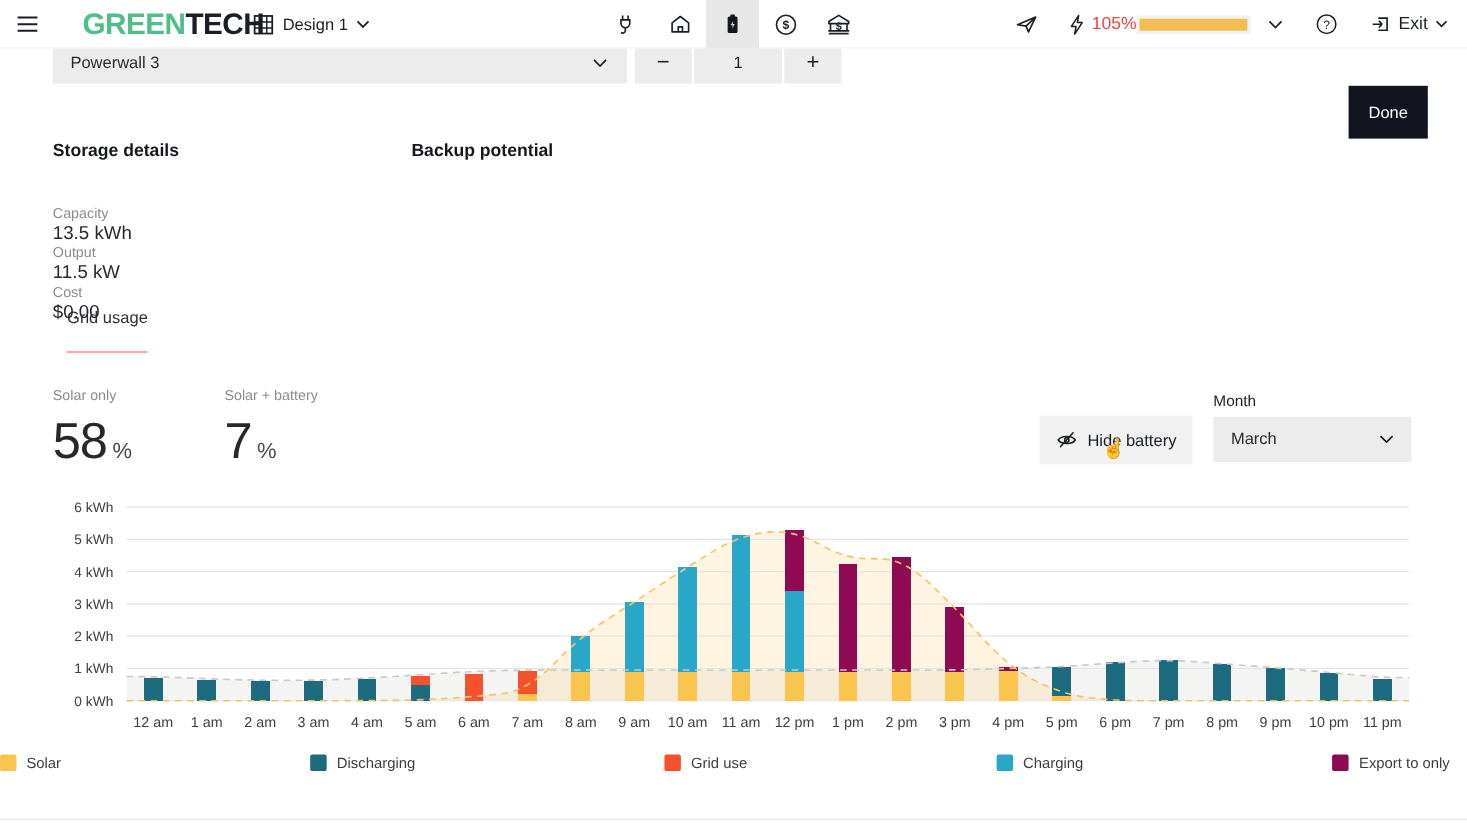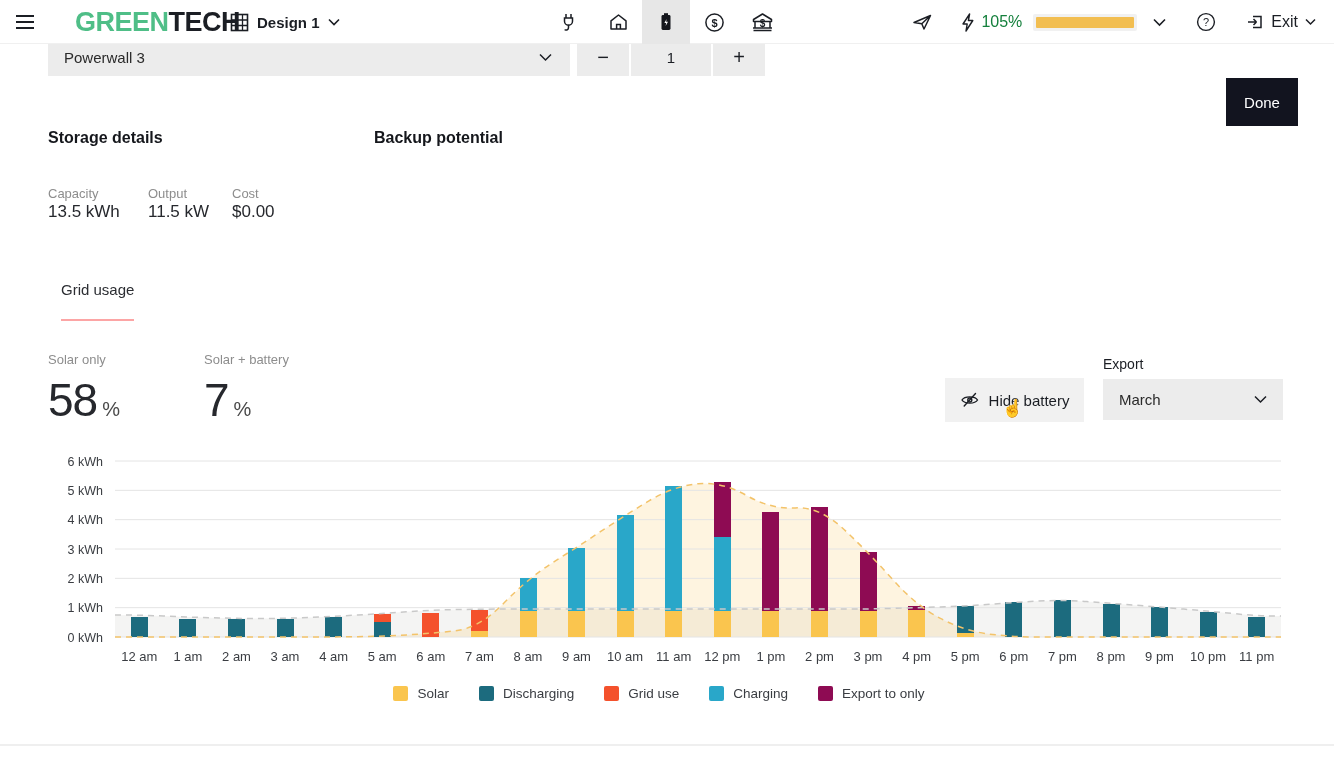--- a/index.html
+++ b/index.html
@@ -6,63 +6,63 @@
   html,body { width:1334px; height:764px; }
   body { position:relative; background:#fff; font-family:"Liberation Sans", sans-serif; color:#1b1e24; overflow:hidden; }
   .abs { position:absolute; }
 
   
   .header { position:absolute; left:0; top:0; width:1334px; height:44px; background:#fff; z-index:20; border-bottom:1px solid #f0f0f0; }
   .icon-btn { display:flex; align-items:center; justify-content:center; cursor:pointer; background:none; border:none; }
   .hamburger { position:absolute; left:14px; top:12px; width:22px; height:20px; }
   .logo { position:absolute; left:75px; top:7px; font-size:27px; font-weight:bold; letter-spacing:-0.5px; }
   .logo .g1 { color:#4fbe87; } .logo .g2 { color:#1b1e24; }
-  .design-menu { position:absolute; left:230px; top:10px; height:24px; display:flex; align-items:center; gap:8px; cursor:pointer;font-weight:bold; }
+  .design-menu { position:absolute; left:230px; top:10px; height:24px; display:flex; align-items:center; gap:8px; cursor:pointer; }
   .design-menu span { font-size:15px; }
   .nav-tabs { position:absolute; left:546px; top:0; height:44px; display:flex; }
   .nav-tab { width:48px; height:44px; display:flex; align-items:center; justify-content:center; cursor:pointer; }
   .nav-tab.active { background:#e7e7e7; }
   .hdr-right { position:absolute; right:0; top:0; height:44px; display:flex; align-items:center; }
-  .pct { font-size:16px; color:#15803d; margin:0 11px 0 6px; }
+  .pct { font-size:16px; color:#ef4444; margin:0 0 0 6px; }
   .progress-track { width:104px; height:17px; background:#f1f1f1; border-radius:2px; padding:3px; cursor:pointer; }
   .progress-fill { height:100%; border-radius:1px; }
   .exit-wrap { display:flex; align-items:center; gap:7px; cursor:pointer; margin-right:18px; }
   .exit-wrap span { font-size:16px; }
 
   
   .hw-select { position:absolute; left:48px; top:38px; width:522px; height:38px; background:#ececec; display:flex; align-items:center; justify-content:space-between; padding:0 18px 0 16px; cursor:pointer; z-index:5; }
   .hw-select span { font-size:15px; color:#2a2a2a; }
   .step-btn { position:absolute; top:38px; height:38px; background:#ececec; border:none; font-size:20px; color:#1b1e24; cursor:pointer; z-index:5; }
   .step-val { position:absolute; top:38px; height:38px; background:#ececec; display:flex; align-items:center; justify-content:center; font-size:15px; z-index:5; }
 
   .done-btn { position:absolute; left:1226px; top:78px; width:72px; height:48px; background:#12141f; color:#fff; font-size:15px; border:none; cursor:pointer; font-family:inherit; }
 
   
   .sec-title { font-size:16px; font-weight:bold; color:#15171c; }
   .stat-label { font-size:13px; color:#8d8d8d; }
   .stat-value { font-size:17px; color:#26282d; margin-top:1px; }
-  .stats-row { display:flex; }
+  .stats-row { display:flex;flex-direction:column; }
 
   
   .tabs { position:absolute; left:61px; top:281px; display:flex; gap:36px; }
   .tab { font-size:15px; padding-bottom:21px; cursor:pointer; color:#2c2e33; }
   .tab.active { font-weight:normal; border-bottom:2px solid #fca5a5; }
 
   
   .metric-label { font-size:13px; color:#8d8d8d; }
   .metric-value { font-size:46px; font-weight:400; color:#26282d; letter-spacing:-1px; }
   .metric-unit { font-size:20px; color:#4a4a4a; margin-left:5px; }
 
   .hide-battery { position:absolute; left:945px; top:378px; width:139px; height:44px; background:#f1f1f1; border:none; display:flex; align-items:center; justify-content:center; gap:9px; font-size:15px; font-family:inherit; color:#1b1e24; cursor:pointer; }
   .month-label { position:absolute; left:1103px; top:356px; font-size:14px; color:#1b1e24; }
   .month-select { position:absolute; left:1103px; top:379px; width:180px; height:41px; background:#ececec; display:flex; align-items:center; justify-content:space-between; padding:0 16px; cursor:pointer; }
   .month-select span { font-size:15px; color:#2a2a2a; }
   .cursor-glyph { position:absolute; left:1002px; top:398px; font-size:17px; color:#222; z-index:30; text-shadow:0 0 2px #fff; }
 
-  .legend { position:absolute; left:0; top:686px; width:1318px; display:flex; justify-content:center; gap:30px; }
+  .legend { position:absolute; left:0; top:686px; width:1318px; display:flex; justify-content:space-between; gap:30px; }
   .legend-item { display:flex; align-items:center; gap:9px; }
   .legend-swatch { width:15px; height:15px; border-radius:2px; }
   .legend-label { font-size:13.5px; color:#3a3d42; }
 
   .footer-divider { position:absolute; left:0; top:744px; width:1334px; height:2px; background:#efefef; }
 
   svg.icon { display:block; }
 </style>
 </head>
 <body>
@@ -209,21 +209,21 @@
 <button class="hide-battery">
   <svg class="icon" width="20" height="20" viewBox="0 0 20 20">
       <path d="M2 10c2.6-4.2 13-4.2 15.5 0C15 14.2 4.6 14.2 2 10z" fill="none" stroke="#1b1e24" stroke-width="1.4"></path>
       <circle cx="9.8" cy="10" r="2" fill="none" stroke="#1b1e24" stroke-width="1.4"></circle>
       <path d="M4.2 16L15.5 3.5" stroke="#1b1e24" stroke-width="1.4" stroke-linecap="round"></path>
     </svg>
   <span>Hide battery</span>
 </button>
 <div class="cursor-glyph">☝</div>
 
-<div class="month-label">Export</div>
+<div class="month-label">Month</div>
 <div class="month-select">
   <span>March</span>
   <svg class="icon" width="13" height="9" viewBox="0 0 13 9">
       <path d="M1 1.5l5.5 5.5L12 1.5" fill="none" stroke="#1b1e24" stroke-width="1.5"></path>
     </svg>
 </div>
 
 <svg id="grid-usage-chart" class="abs" style="left:0; top:442px;" width="1334" height="235">
     <path d="M115 173.0 Q139.3 173.0 163.6 174.0 Q187.9 175.1 212.2 175.8 Q236.5 176.5 260.8 176.5 Q285.0 176.5 309.3 175.5 Q333.6 174.5 357.9 173.0 Q382.2 171.5 406.5 169.8 Q430.8 168.0 455.1 167.6 Q479.4 167.1 503.7 167.1 Q528.0 167.1 552.3 167.1 Q576.5 167.1 600.8 167.1 Q625.1 167.1 649.4 167.1 Q673.7 167.1 698.0 167.1 Q722.3 167.1 746.6 167.1 Q770.9 167.1 795.2 167.1 Q819.5 167.1 843.8 167.1 Q868.0 167.1 892.3 166.4 Q916.6 165.7 940.9 164.9 Q965.2 164.2 989.5 162.3 Q1013.8 160.4 1038.1 159.1 Q1062.4 157.8 1086.7 159.5 Q1111.0 161.3 1135.3 163.2 Q1159.5 165.1 1183.8 167.1 Q1208.1 169.2 1232.4 171.5 Q1256.7 173.9 1268.9 173.9 L1281 173.9 L1281 195 L115 195 Z" fill="rgba(110,110,100,0.08)" stroke="none"></path>
     <path d="M115 195.0 Q139.3 195.0 163.6 195.0 Q187.9 195.0 212.2 195.0 Q236.5 195.0 260.8 195.0 Q285.0 195.0 309.3 195.0 Q333.6 195.0 357.9 194.7 Q382.2 194.4 406.5 192.9 Q430.8 191.5 455.1 188.8 Q479.4 186.2 503.7 161.3 Q528.0 136.3 552.3 120.9 Q576.5 105.5 600.8 89.4 Q625.1 73.3 649.4 58.6 Q673.7 44.0 698.0 41.8 Q722.3 39.6 746.6 53.5 Q770.9 67.4 795.2 65.9 Q819.5 64.5 843.8 87.2 Q868.0 109.9 892.3 137.1 Q916.6 164.2 940.9 176.7 Q965.2 189.1 989.5 192.1 Q1013.8 195.0 1038.1 195.0 Q1062.4 195.0 1086.7 195.0 Q1111.0 195.0 1135.3 195.0 Q1159.5 195.0 1183.8 195.0 Q1208.1 195.0 1232.4 195.0 Q1256.7 195.0 1268.9 195.0 L1281 195.0 L1281 195 L115 195 Z" fill="rgba(247,196,84,0.18)" stroke="none"></path>

